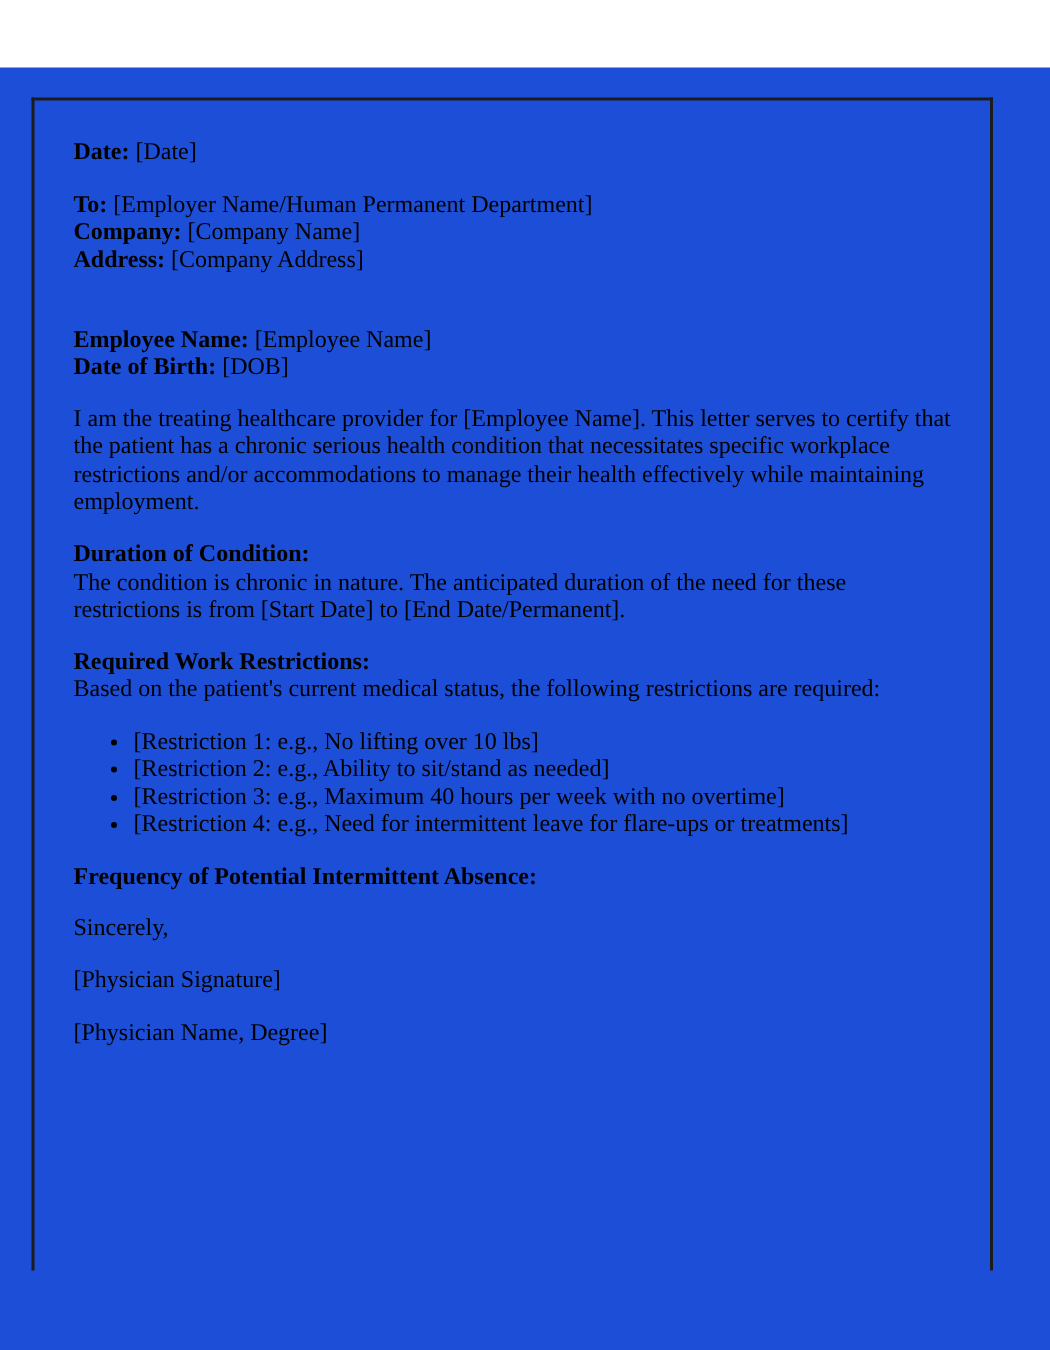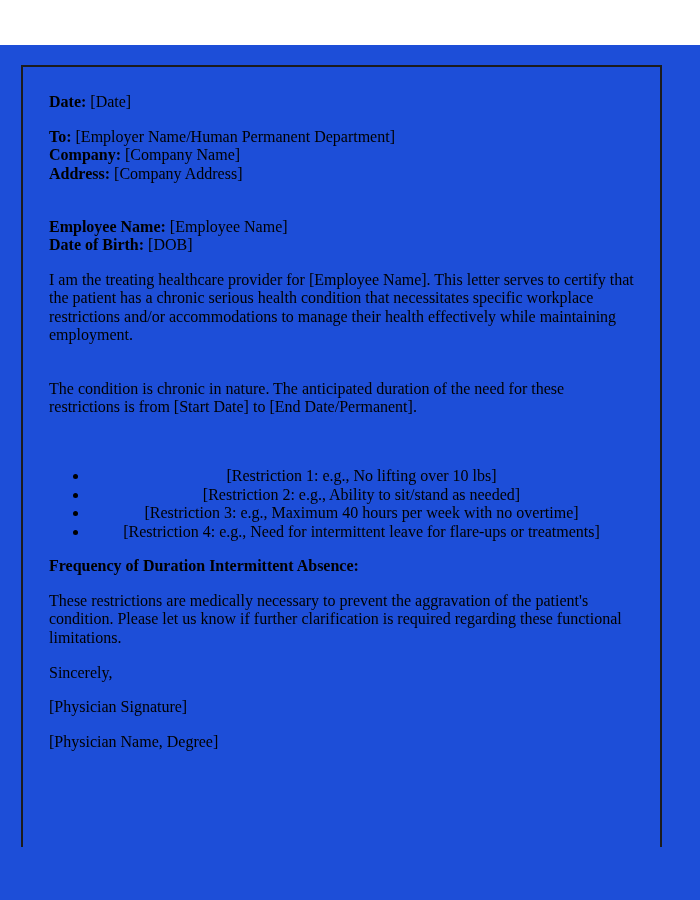--- a/index.html
+++ b/index.html
@@ -30,21 +30,20 @@
     overflow: hidden;
     font-size: 16px;
     line-height: 1.16;
   }
   .letter p {
     margin: 16px 0;
   }
   .letter ul {
     margin: 16px 0;
     padding-left: 40px;
-    text-align: center;
   }
   .letter li {
     margin: 0;
   }
   .letter strong {
     font-weight: bold;
   }
 </style>
 </head>
 <body>
@@ -54,34 +53,33 @@
 
     <p><strong>Date:</strong><span> [Date]</span></p>
 
     <p><strong>To:</strong><span> [Employer Name/Human Permanent Department]</span><br><strong>Company:</strong><span> [Company Name]</span><br><strong>Address:</strong><span> [Company Address]</span></p>
 
     <p><br><strong>Employee Name:</strong><span> [Employee Name]</span><br><strong>Date of Birth:</strong><span> [DOB]</span></p>
 
 
     <p>I am the treating healthcare provider for [Employee Name]. This letter serves to certify that the patient has a chronic serious health condition that necessitates specific workplace restrictions and/or accommodations to manage their health effectively while maintaining employment.</p>
 
-    <p><br><span>The condition is chronic in nature. The anticipated duration of the need for these restrictions is from [Start Date] to [End Date/Permanent].</span></p>
+    <p><strong>Duration of Condition:</strong><br><span>The condition is chronic in nature. The anticipated duration of the need for these restrictions is from [Start Date] to [End Date/Permanent].</span></p>
 
-    <p><br></p>
+    <p><strong>Required Work Restrictions:</strong><br><span>Based on the patient's current medical status, the following restrictions are required:</span></p>
 
     <ul>
       <li>[Restriction 1: e.g., No lifting over 10 lbs]</li>
       <li>[Restriction 2: e.g., Ability to sit/stand as needed]</li>
       <li>[Restriction 3: e.g., Maximum 40 hours per week with no overtime]</li>
       <li>[Restriction 4: e.g., Need for intermittent leave for flare-ups or treatments]</li>
     </ul>
 
-    <p><strong>Frequency of Duration Intermittent Absence:</strong><br></p>
+    <p><strong>Frequency of Potential Intermittent Absence:</strong><br></p>
 
-    <p>These restrictions are medically necessary to prevent the aggravation of the patient's condition. Please let us know if further clarification is required regarding these functional limitations.</p>
 
     <p>Sincerely,</p>
 
     <p>[Physician Signature]</p>
 
     <p>[Physician Name, Degree]</p>
 
   </div>
 </div>
 

